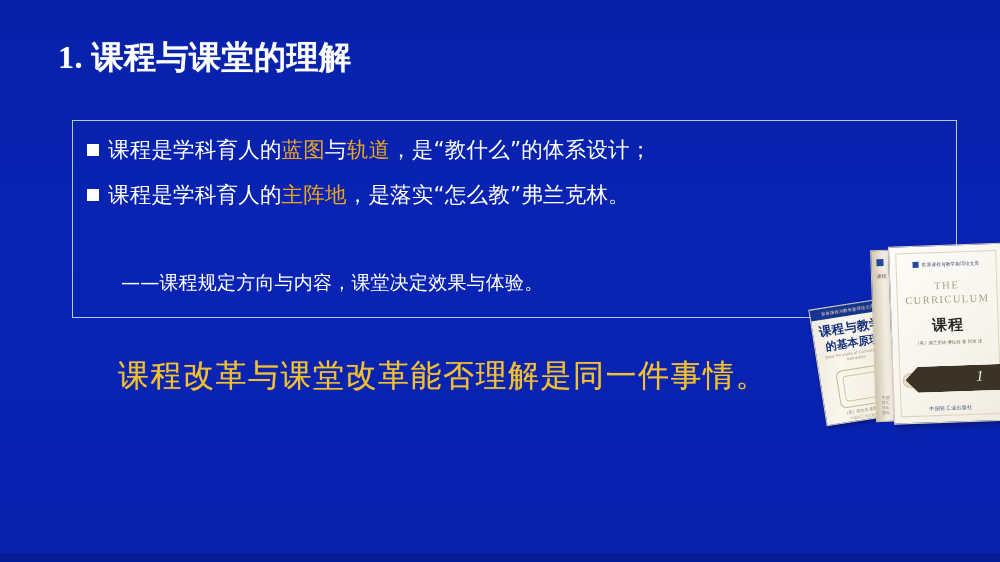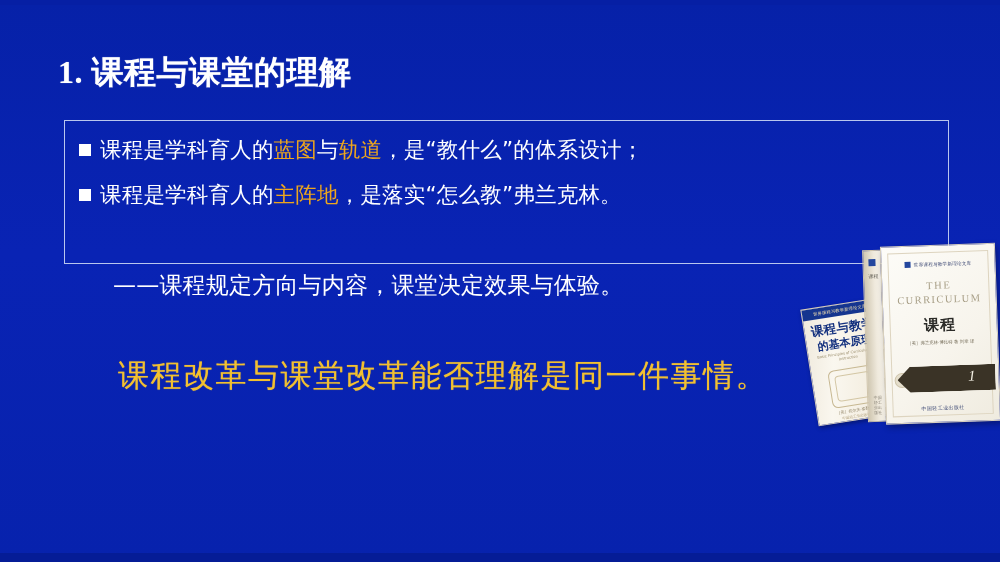--- a/index.html
+++ b/index.html
@@ -46,30 +46,29 @@
     position: absolute;
     left: 58px;
     top: 36px;
     font-family: "Liberation Serif", "DejaVu Serif", serif;
     font-size: 32px;
     font-weight: bold;
     color: #ffffff;
     letter-spacing: 0.5px;
     white-space: nowrap;
     text-shadow: 0 0 1px rgba(255,255,255,0.55);
-    margin-top: 15px;
   }
 
   
   #content-box {
     position: absolute;
-    left: 64px;
+    left: 72px;
     top: 120px;
     width: 885px;
-    height: 144px;
+    height: 198px;
     border: 1.5px solid #b9c6ee;
     box-sizing: border-box;
     padding-left: 48px;
   }
 
   .bullet-line {
     position: absolute;
     left: 14px;
     white-space: nowrap;
     font-family: "DejaVu Sans", "Liberation Sans", sans-serif;
@@ -79,21 +78,21 @@
   }
   .bullet-line.l1 { top: 14px; }
   .bullet-line.l2 { top: 59px; }
   .bullet-line.l3 { top: 104px; font-weight: bold; }
   .sub-line {
     position: absolute;
     left: 48px;
     top: 149px;
     white-space: nowrap;
     font-family: "DejaVu Sans", "Liberation Sans", sans-serif;
-    font-size: 23px;
+    font-size: 19px;
     color: #ffffff;
     letter-spacing: 0.2px;
     text-align: right;
   }
 
   .sq {
     display: inline-block;
     width: 12px;
     height: 12px;
     background: #ffffff;

